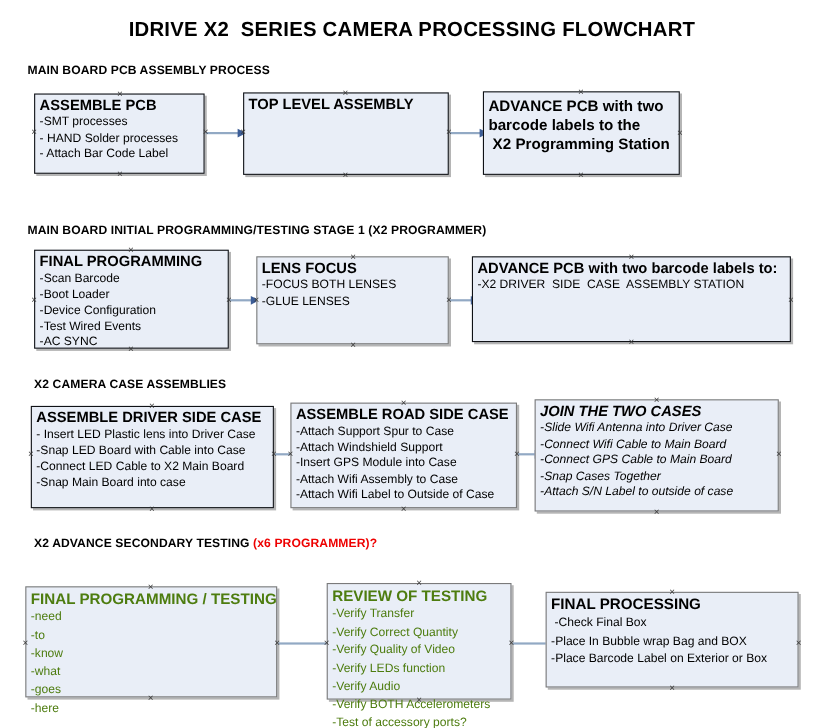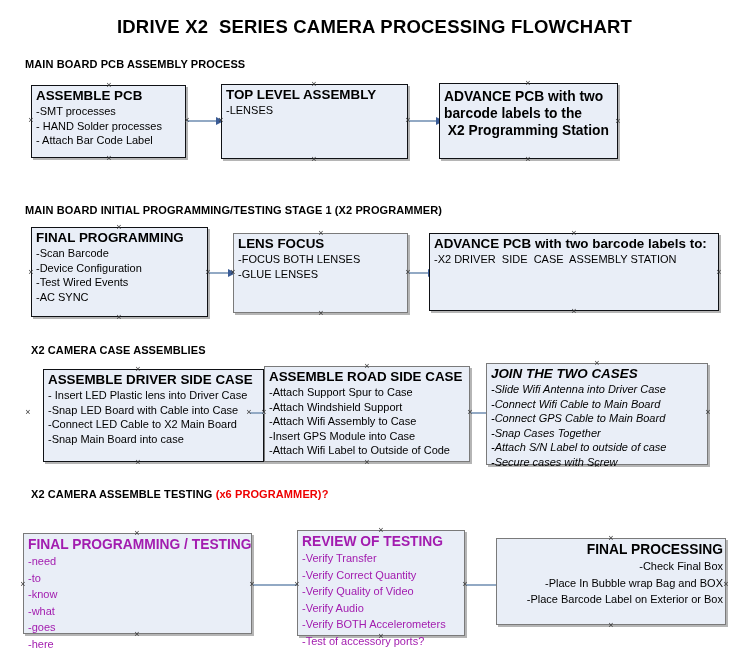--- a/index.html
+++ b/index.html
@@ -70,21 +70,21 @@
   }
   .node-line {
     font-size: 11px;
     line-height: 14.6px;
     white-space: pre;
   }
   .node.big-title .node-title { font-size: 13.8px; line-height: 17px; }
   .node.big-title .node-line  { font-size: 11px; line-height: 16.5px; }
 
   .node.red .node-title,
-  .node.red .node-line { color: #a21caf; }
+  .node.red .node-line { color: #4d7c0f; }
 
   .node.overflow { overflow: visible; }
 
   
   .conn {
     position: absolute;
     height: 2px;
     background: #92a9c4;
   }
   .conn::after {
@@ -130,21 +130,20 @@
       <div class="node-line">- HAND Solder processes</div>
       <div class="node-line">- Attach Bar Code Label</div>
     </div>
   </div>
 
   <div class="conn" style="left:186px; top:120px; width:30px;"></div>
 
   <div class="node" style="left:220px; top:84px; width:187px; height:75px;">
     <div class="node-inner">
       <div class="node-title">TOP LEVEL ASSEMBLY</div>
-      <div class="node-line">-LENSES</div>
     </div>
   </div>
 
   <div class="conn" style="left:408px; top:120px; width:28px;"></div>
 
   <div class="node big-title" style="left:438px; top:83px; width:179px; height:76px;">
     <div class="node-inner" style="top:4px;">
       <div class="node-title">ADVANCE PCB with two</div>
       <div class="node-title">barcode labels to the</div>
       <div class="node-title"> X2 Programming Station</div>
@@ -162,20 +161,21 @@
   <div class="handle" style="left:527px; top:83px;"></div>
   <div class="handle" style="left:527px; top:159px;"></div>
   <div class="handle" style="left:617px; top:121px;"></div>
 
   <div class="section-head" style="left:24px; top:204px;">MAIN BOARD INITIAL PROGRAMMING/TESTING STAGE 1 (X2 PROGRAMMER)</div>
 
   <div class="node" style="left:30px; top:227px; width:177px; height:90px;">
     <div class="node-inner">
       <div class="node-title">FINAL PROGRAMMING</div>
       <div class="node-line">-Scan Barcode</div>
+      <div class="node-line">-Boot Loader</div>
       <div class="node-line">-Device Configuration</div>
       <div class="node-line">-Test Wired Events</div>
       <div class="node-line">-AC SYNC</div>
     </div>
   </div>
 
   <div class="conn" style="left:208px; top:272px; width:20px;"></div>
 
   <div class="node grey-edge" style="left:232px; top:233px; width:175px; height:80px;">
     <div class="node-inner">
@@ -201,70 +201,69 @@
   <div class="handle" style="left:320px; top:233px;"></div>
   <div class="handle" style="left:320px; top:313px;"></div>
   <div class="handle" style="left:232px; top:272px;"></div>
   <div class="handle" style="left:407px; top:272px;"></div>
   <div class="handle" style="left:573px; top:233px;"></div>
   <div class="handle" style="left:573px; top:311px;"></div>
   <div class="handle" style="left:718px; top:272px;"></div>
 
   <div class="section-head" style="left:30px; top:344px;">X2 CAMERA CASE ASSEMBLIES</div>
 
-  <div class="node" style="left:27px; top:369px; width:221px; height:93px;margin-left:15px;">
+  <div class="node" style="left:27px; top:369px; width:221px; height:93px;">
     <div class="node-inner">
       <div class="node-title">ASSEMBLE DRIVER SIDE CASE</div>
       <div class="node-line">- Insert LED Plastic lens into Driver Case</div>
       <div class="node-line">-Snap LED Board with Cable into Case</div>
       <div class="node-line">-Connect LED Cable to X2 Main Board</div>
       <div class="node-line">-Snap Main Board into case</div>
     </div>
   </div>
 
   <div class="conn" style="left:249px; top:412px; width:16px;"></div>
 
   <div class="node grey-edge" style="left:263px; top:366px; width:206px; height:96px;">
     <div class="node-inner">
       <div class="node-title">ASSEMBLE ROAD SIDE CASE</div>
       <div class="node-line">-Attach Support Spur to Case</div>
       <div class="node-line">-Attach Windshield Support</div>
+      <div class="node-line">-Insert GPS Module into Case</div>
       <div class="node-line">-Attach Wifi Assembly to Case</div>
-      <div class="node-line">-Insert GPS Module into Case</div>
-      <div class="node-line">-Attach Wifi Label to Outside of Code</div>
+      <div class="node-line">-Attach Wifi Label to Outside of Case</div>
     </div>
   </div>
 
   <div class="conn" style="left:470px; top:412px; width:16px;"></div>
 
   <div class="node grey-edge" style="left:485px; top:363px; width:222px; height:102px;font-style:italic;">
     <div class="node-inner">
       <div class="node-title">JOIN THE TWO CASES</div>
       <div class="node-line">-Slide Wifi Antenna into Driver Case</div>
       <div class="node-line">-Connect Wifi Cable to Main Board</div>
       <div class="node-line">-Connect GPS Cable to Main Board</div>
       <div class="node-line">-Snap Cases Together</div>
       <div class="node-line">-Attach S/N Label to outside of case</div>
-      <div class="node-line">-Secure cases with Screw</div>
     </div>
   </div>
 
   <div class="handle" style="left:137px; top:369px;"></div>
   <div class="handle" style="left:137px; top:462px;"></div>
   <div class="handle" style="left:27px;  top:412px;"></div>
   <div class="handle" style="left:248px; top:412px;"></div>
   <div class="handle" style="left:366px; top:366px;"></div>
   <div class="handle" style="left:366px; top:462px;"></div>
   <div class="handle" style="left:263px; top:412px;"></div>
   <div class="handle" style="left:469px; top:412px;"></div>
   <div class="handle" style="left:596px; top:363px;"></div>
   <div class="handle" style="left:596px; top:465px;"></div>
   <div class="handle" style="left:707px; top:412px;"></div>
 
-  <div class="section-head" style="left:30px; top:488px;"><span>X2 CAMERA ASSEMBLE TESTING </span><span class="accent">(x6 PROGRAMMER)?</span></div>
+  <div class="section-head" style="left:30px; top:488px;"><span>X2 ADVANCE SECONDARY TESTING </span><span class="accent">(x6 PROGRAMMER)?</span></div>
 
   <div class="node red grey-edge big-title" style="left:22px; top:533px; width:229px; height:101px;">
     <div class="node-inner">
       <div class="node-title">FINAL PROGRAMMING / TESTING</div>
       <div class="node-line">-need</div>
       <div class="node-line">-to</div>
       <div class="node-line">-know</div>
       <div class="node-line">-what</div>
       <div class="node-line">-goes</div>
       <div class="node-line">-here</div>
@@ -272,29 +271,30 @@
   </div>
 
   <div class="conn" style="left:252px; top:584px; width:46px;"></div>
 
   <div class="node red grey-edge big-title overflow" style="left:296px; top:530px; width:168px; height:106px;">
     <div class="node-inner">
       <div class="node-title">REVIEW OF TESTING</div>
       <div class="node-line">-Verify Transfer</div>
       <div class="node-line">-Verify Correct Quantity</div>
       <div class="node-line">-Verify Quality of Video</div>
+      <div class="node-line">-Verify LEDs function</div>
       <div class="node-line">-Verify Audio</div>
       <div class="node-line">-Verify BOTH Accelerometers</div>
       <div class="node-line">-Test of accessory ports?</div>
     </div>
   </div>
 
   <div class="conn" style="left:465px; top:584px; width:45px;"></div>
 
-  <div class="node grey-edge big-title" style="left:495px; top:538px; width:230px; height:87px;text-align:right;">
+  <div class="node grey-edge big-title" style="left:495px; top:538px; width:230px; height:87px;">
     <div class="node-inner">
       <div class="node-title">FINAL PROCESSING</div>
       <div class="node-line"> -Check Final Box</div>
       <div class="node-line">-Place In Bubble wrap Bag and BOX</div>
       <div class="node-line">-Place Barcode Label on Exterior or Box</div>
     </div>
   </div>
 
   <div class="handle" style="left:136px; top:533px;"></div>
   <div class="handle" style="left:136px; top:634px;"></div>

